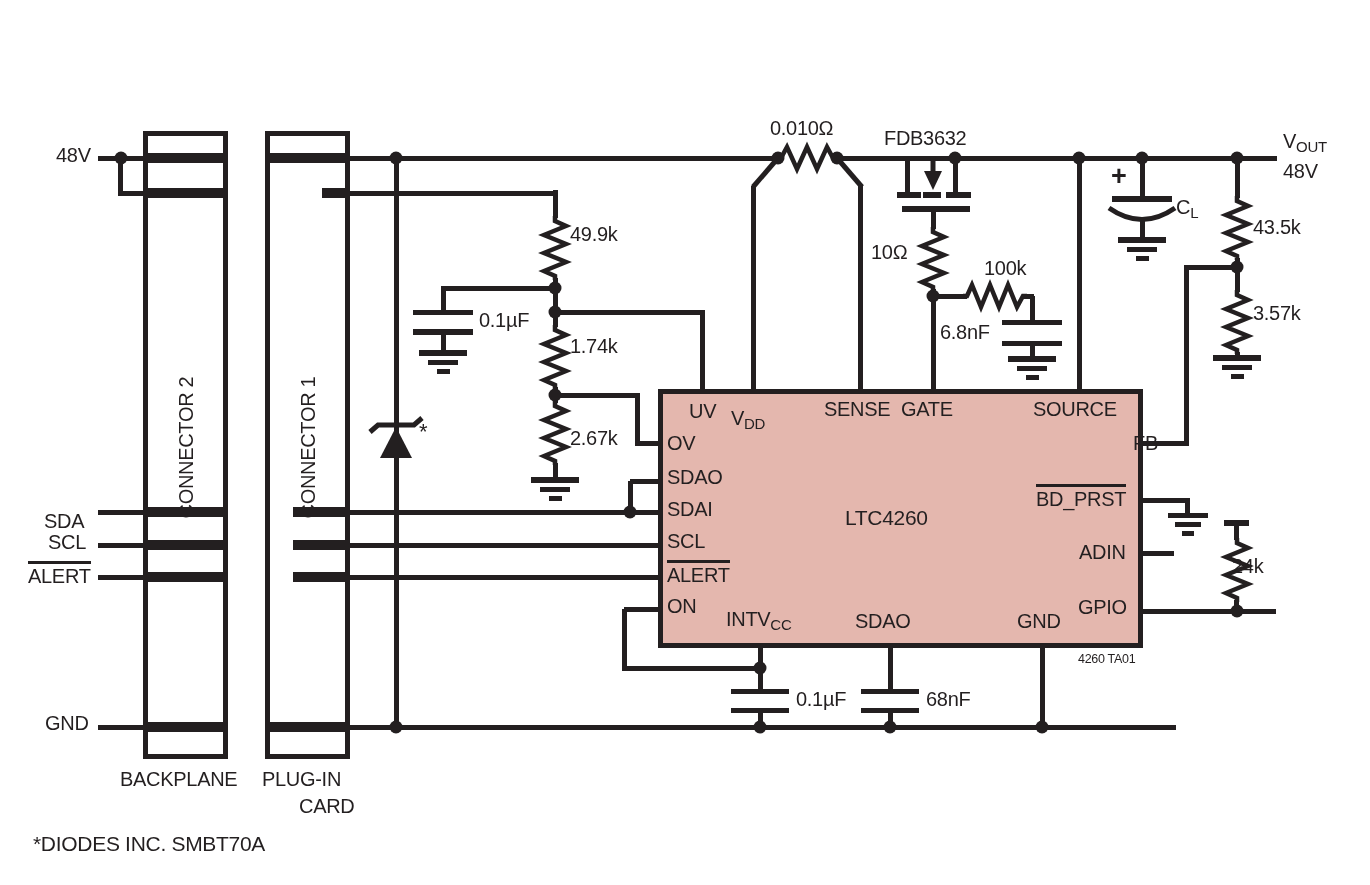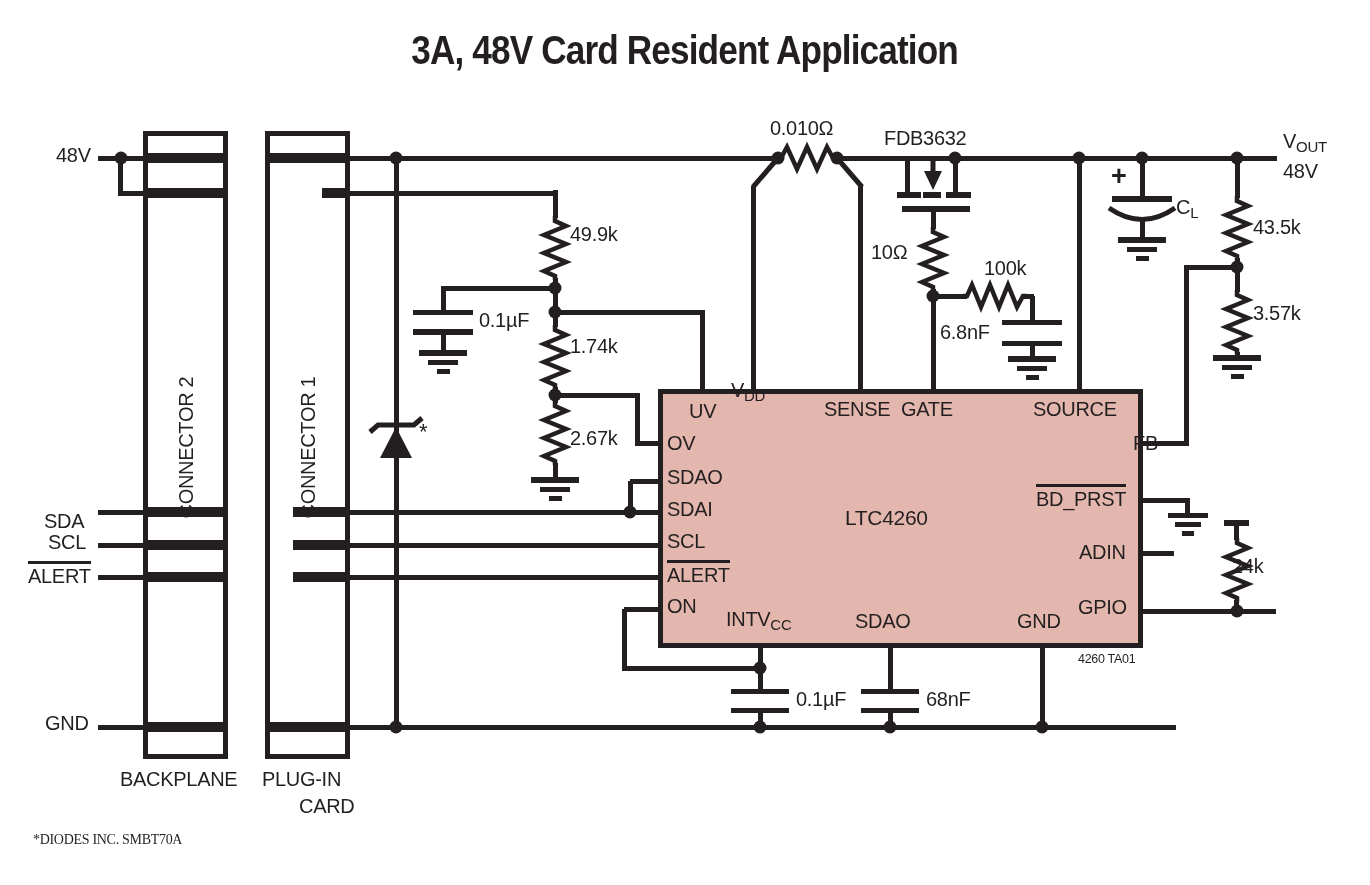--- a/index.html
+++ b/index.html
@@ -27,23 +27,20 @@
   svg{position:absolute;overflow:visible;}
   .title{position:absolute;left:0;right:0;top:28px;text-align:center;}
   .title span{display:inline-block;font-size:40px;font-weight:bold;letter-spacing:-1px;
        transform:scaleX(0.88);}
 </style>
 </head>
 <body>
 
 <div class="canvas">
 
-  <div class="title">
-    <span>3A, 48V Card Resident Application</span>
-  </div>
 
   <div class="box" style="left:143px;top:131px;width:85px;height:628px;"></div>
   <div class="box" style="left:265px;top:131px;width:85px;height:628px;"></div>
   <div class="rot" style="left:116px;top:437px;width:140px;">CONNECTOR 2</div>
   <div class="rot" style="left:238px;top:437px;width:140px;">CONNECTOR 1</div>
 
   <div class="ln" style="left:143px;top:153px;width:85px;height:10px;"></div>
   <div class="ln" style="left:143px;top:188px;width:85px;height:10px;"></div>
   <div class="ln" style="left:143px;top:507px;width:85px;height:10px;"></div>
   <div class="ln" style="left:143px;top:540px;width:85px;height:10px;"></div>
@@ -220,21 +217,21 @@
   <svg style="left:1221.5px;top:538px;" width="30" height="64" viewBox="0 0 30 64">
     <path d="M15 0 V5 L26 10 L4 19 L26 28 L4 37 L26 46 L4 55 L15 60 V64" fill="none" stroke="#231f20" stroke-width="4.5"></path>
   </svg>
   <div class="ln" style="left:1234px;top:600px;width:5px;height:12px;"></div>
   <div class="lbl" style="left:1232px;top:556px;">24k</div>
   <div class="ln" style="left:1140px;top:608.5px;width:136px;height:5px;"></div>
 
   <div class="ic" style="left:658px;top:389px;width:485px;height:259px;"></div>
   <div class="lbl" style="left:845px;top:507px;font-size:21px;">LTC4260</div>
   <div class="lbl" style="left:689px;top:401px;">UV</div>
-  <div class="lbl" style="left:731px;top:380px;"><span>V</span><span class="sub">DD</span></div>
+  <div class="lbl" style="left:731px;top:408px;"><span>V</span><span class="sub">DD</span></div>
   <div class="lbl" style="left:824px;top:399px;">SENSE</div>
   <div class="lbl" style="left:901px;top:399px;">GATE</div>
   <div class="lbl" style="left:1033px;top:399px;">SOURCE</div>
   <div class="lbl" style="left:667px;top:433px;">OV</div>
   <div class="lbl" style="left:667px;top:467px;">SDAO</div>
   <div class="lbl" style="left:667px;top:499px;">SDAI</div>
   <div class="lbl" style="left:667px;top:531px;">SCL</div>
   <div class="lbl" style="left:667px;top:560px;"><span class="ovl">ALERT</span></div>
   <div class="lbl" style="left:667px;top:596px;">ON</div>
   <div class="lbl" style="left:1107px;top:433px;margin-left:26px;">FB</div>
@@ -295,15 +292,15 @@
   <div class="lbl" style="left:48px;top:532px;">SCL</div>
   <div class="lbl" style="left:28px;top:561px;"><span class="ovl">ALERT</span></div>
   <div class="lbl" style="left:45px;top:713px;">GND</div>
 
   <div class="lbl" style="left:1283px;top:131px;"><span>V</span><span class="sub">OUT</span></div>
   <div class="lbl" style="left:1283px;top:161px;">48V</div>
 
   <div class="lbl" style="left:120px;top:769px;">BACKPLANE</div>
   <div class="lbl" style="left:262px;top:769px;">PLUG-IN</div>
   <div class="lbl" style="left:299px;top:796px;">CARD</div>
-  <div class="lbl" style="left:33px;top:833px;font-size:14px;font-family:Liberation Serif, serif;">*DIODES INC. SMBT70A</div>
+  <div class="lbl" style="left:33px;top:833px;font-size:21px;">*DIODES INC. SMBT70A</div>
 
 </div>
 
 </body></html>

